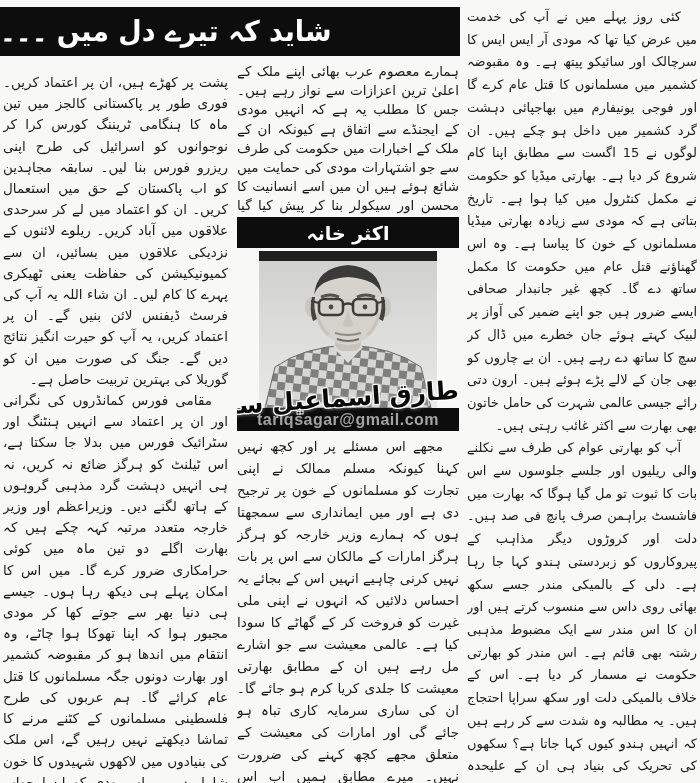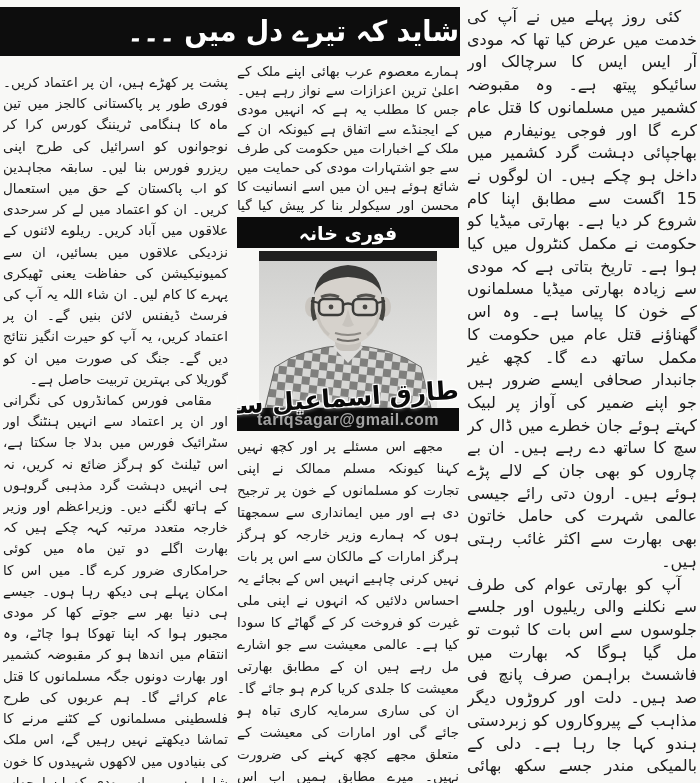--- a/index.html
+++ b/index.html
@@ -10,21 +10,21 @@
     font-family:"DejaVu Sans", sans-serif;
     color:#1c1c1c;
     overflow:hidden;
   }
 
   
   .title-banner {
     position:absolute; left:0; top:8px;
     width:459px; height:47px;
     background:#0d0d0d;
-    display:flex; align-items:center; justify-content:flex-end;
+    display:flex; align-items:center; justify-content:flex-start;
     box-shadow:0 0 0 1px #0d0d0d;
   }
   .title-banner h1 {
     direction:rtl;
     color:#ffffff;
     font-size:27px;
     font-weight:bold;
     letter-spacing:0;
     transform:scaleY(1.05);
     white-space:nowrap;
@@ -36,21 +36,21 @@
     direction:rtl;
     text-align:justify;
     overflow:hidden;
   }
   .col p { text-align:justify; }
   .col p.indent { text-indent:16px; }
 
   .col-right {
     right:3px; top:6px;
     width:230px; height:774px;
-    font-size:16px; line-height:22.7px;
+    font-size:13px; line-height:22.7px;
   }
   .col-left {
     left:3px; top:72px;
     width:225px; height:712px;
     font-size:13.5px; line-height:21.2px;
   }
   .col-middle {
     left:237px; top:62px;
     width:222px; height:721px;
     display:flex; flex-direction:column;
@@ -127,21 +127,21 @@
 <div class="col col-right">
   <p class="indent">کئی روز پہلے میں نے آپ کی خدمت میں عرض کیا تھا کہ مودی آر ایس ایس کا سرچالک اور سائیکو پیتھ ہے۔ وہ مقبوضہ کشمیر میں مسلمانوں کا قتل عام کرے گا اور فوجی یونیفارم میں بھاجپائی دہشت گرد کشمیر میں داخل ہو چکے ہیں۔ ان لوگوں نے 15 اگست سے مطابق اپنا کام شروع کر دیا ہے۔ بھارتی میڈیا کو حکومت نے مکمل کنٹرول میں کیا ہوا ہے۔ تاریخ بتاتی ہے کہ مودی سے زیادہ بھارتی میڈیا مسلمانوں کے خون کا پیاسا ہے۔ وہ اس گھناؤنے قتل عام میں حکومت کا مکمل ساتھ دے گا۔ کچھ غیر جانبدار صحافی ایسے ضرور ہیں جو اپنے ضمیر کی آواز پر لبیک کہتے ہوئے جان خطرے میں ڈال کر سچ کا ساتھ دے رہے ہیں۔ ان بے چاروں کو بھی جان کے لالے پڑے ہوئے ہیں۔ ارون دتی رائے جیسی عالمی شہرت کی حامل خاتون بھی بھارت سے اکثر غائب رہتی ہیں۔</p>
   <p class="indent">آپ کو بھارتی عوام کی طرف سے نکلنے والی ریلیوں اور جلسے جلوسوں سے اس بات کا ثبوت تو مل گیا ہوگا کہ بھارت میں فاشسٹ براہمن صرف پانچ فی صد ہیں۔ دلت اور کروڑوں دیگر مذاہب کے پیروکاروں کو زبردستی ہندو کہا جا رہا ہے۔ دلی کے بالمیکی مندر جسے سکھ بھائی روی داس سے منسوب کرتے ہیں اور ان کا اس مندر سے ایک مضبوط مذہبی رشتہ بھی قائم ہے۔ اس مندر کو بھارتی حکومت نے مسمار کر دیا ہے۔ اس کے خلاف بالمیکی دلت اور سکھ سراپا احتجاج ہیں۔ یہ مطالبہ وہ شدت سے کر رہے ہیں کہ انہیں ہندو کیوں کہا جاتا ہے؟ سکھوں کی تحریک کی بنیاد ہی ان کے علیحدہ مذہبی شناخت کی جنگ ہے۔ ان تمام کارروائیوں کے پس پردہ بھاجپا کی گندی سوچ ہے جو بھارت کو رام راجیہ بنانے کے لیے انسانی حد کراس کر چکے ہیں۔ یہ اتنے خطرناک ذہنی مریض ہیں کہ بھارت میں گاندھی کی جگہ نتھو رام گوڈسے کو جو گاندھی کا قاتل ہے، قومی ہیرو کا ایجنڈہ لے کے الیکشن جیت کر آئے ہیں۔ اس سکول آف تھاٹ کا نریندر مودی بڑا لیڈر ہے جس کو</p>
 </div>
 
 <div class="col col-middle">
 
   <p class="mid-top">ہمارے معصوم عرب بھائی اپنے ملک کے اعلیٰ ترین اعزازات سے نواز رہے ہیں۔ جس کا مطلب یہ ہے کہ انہیں مودی کے ایجنڈے سے اتفاق ہے کیونکہ ان کے ملک کے اخبارات میں حکومت کی طرف سے جو اشتہارات مودی کی حمایت میں شائع ہوئے ہیں ان میں اسے انسانیت کا محسن اور سیکولر بنا کر پیش کیا گیا ہے۔</p>
 
   <div class="section-box">
-    <span>فوری خانہ</span>
+    <span>اکثر خانہ</span>
   </div>
 
   <div class="photo-wrap">
     <div class="photo-frame">
 
       <svg width="178" height="157" viewBox="0 0 178 157">
         <defs>
           <pattern id="check" width="16" height="16" patternUnits="userSpaceOnUse" patternTransform="rotate(6)">
             <rect width="16" height="16" fill="#b5b5b3"></rect>
             <rect width="8" height="8" fill="#7f7f7d"></rect>

